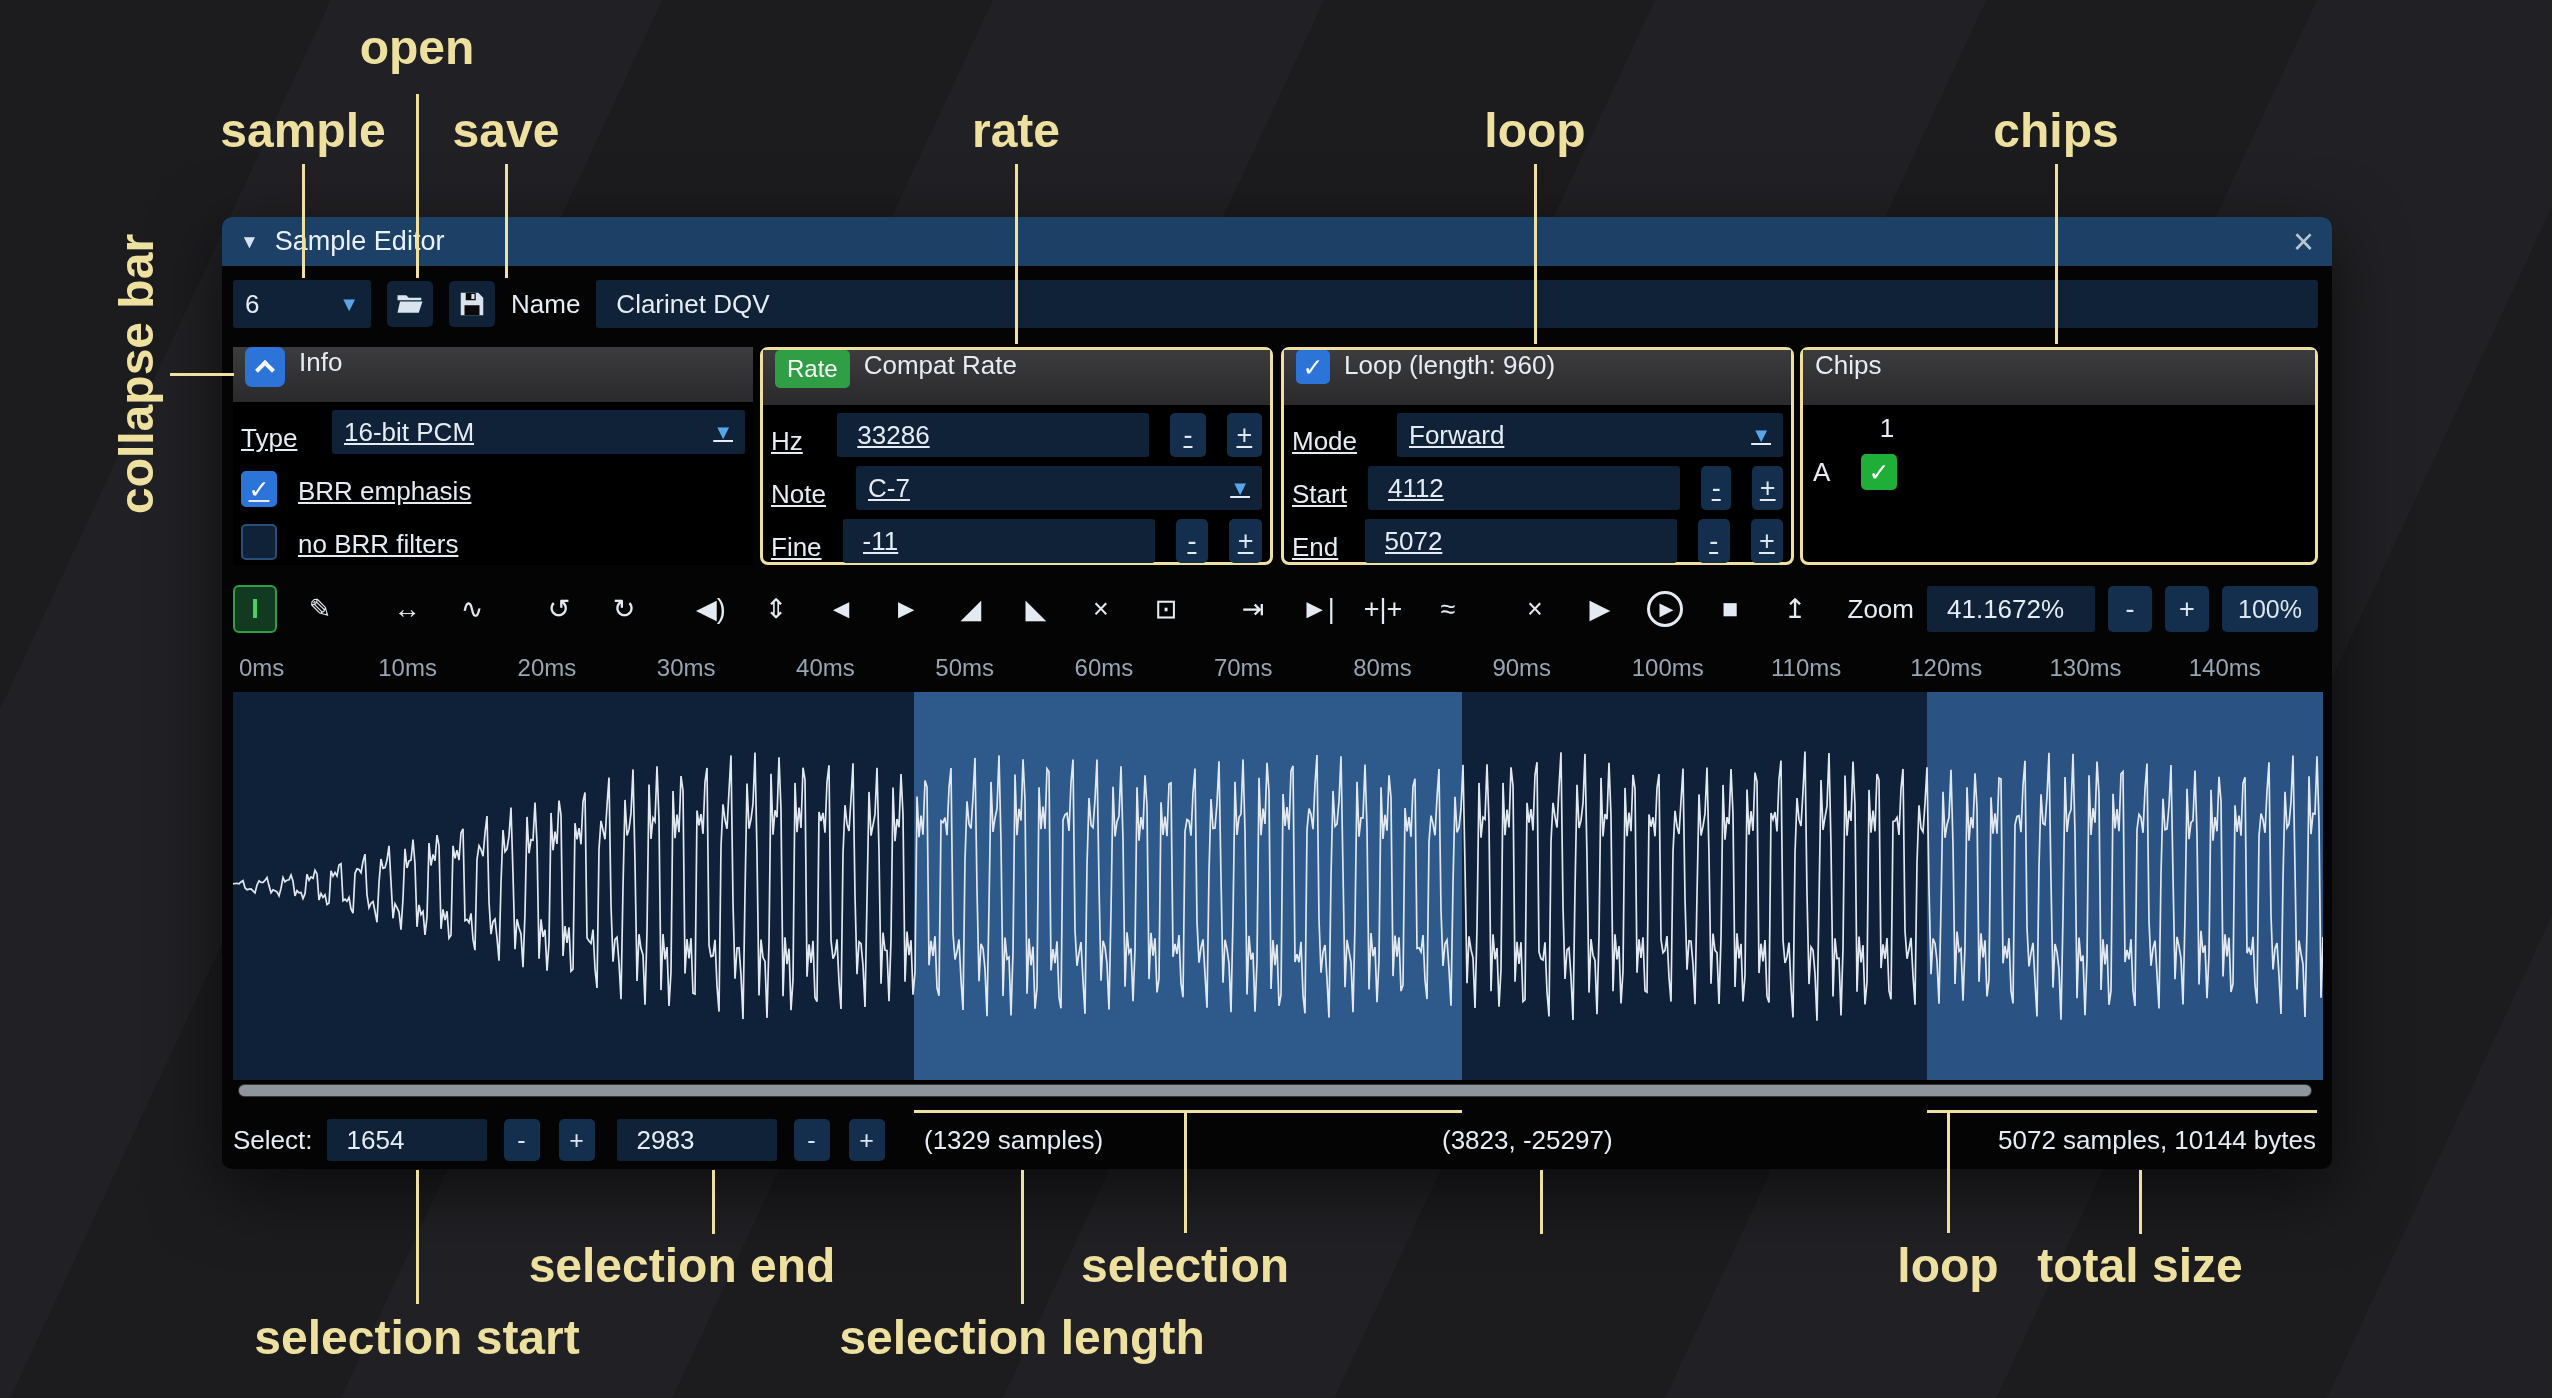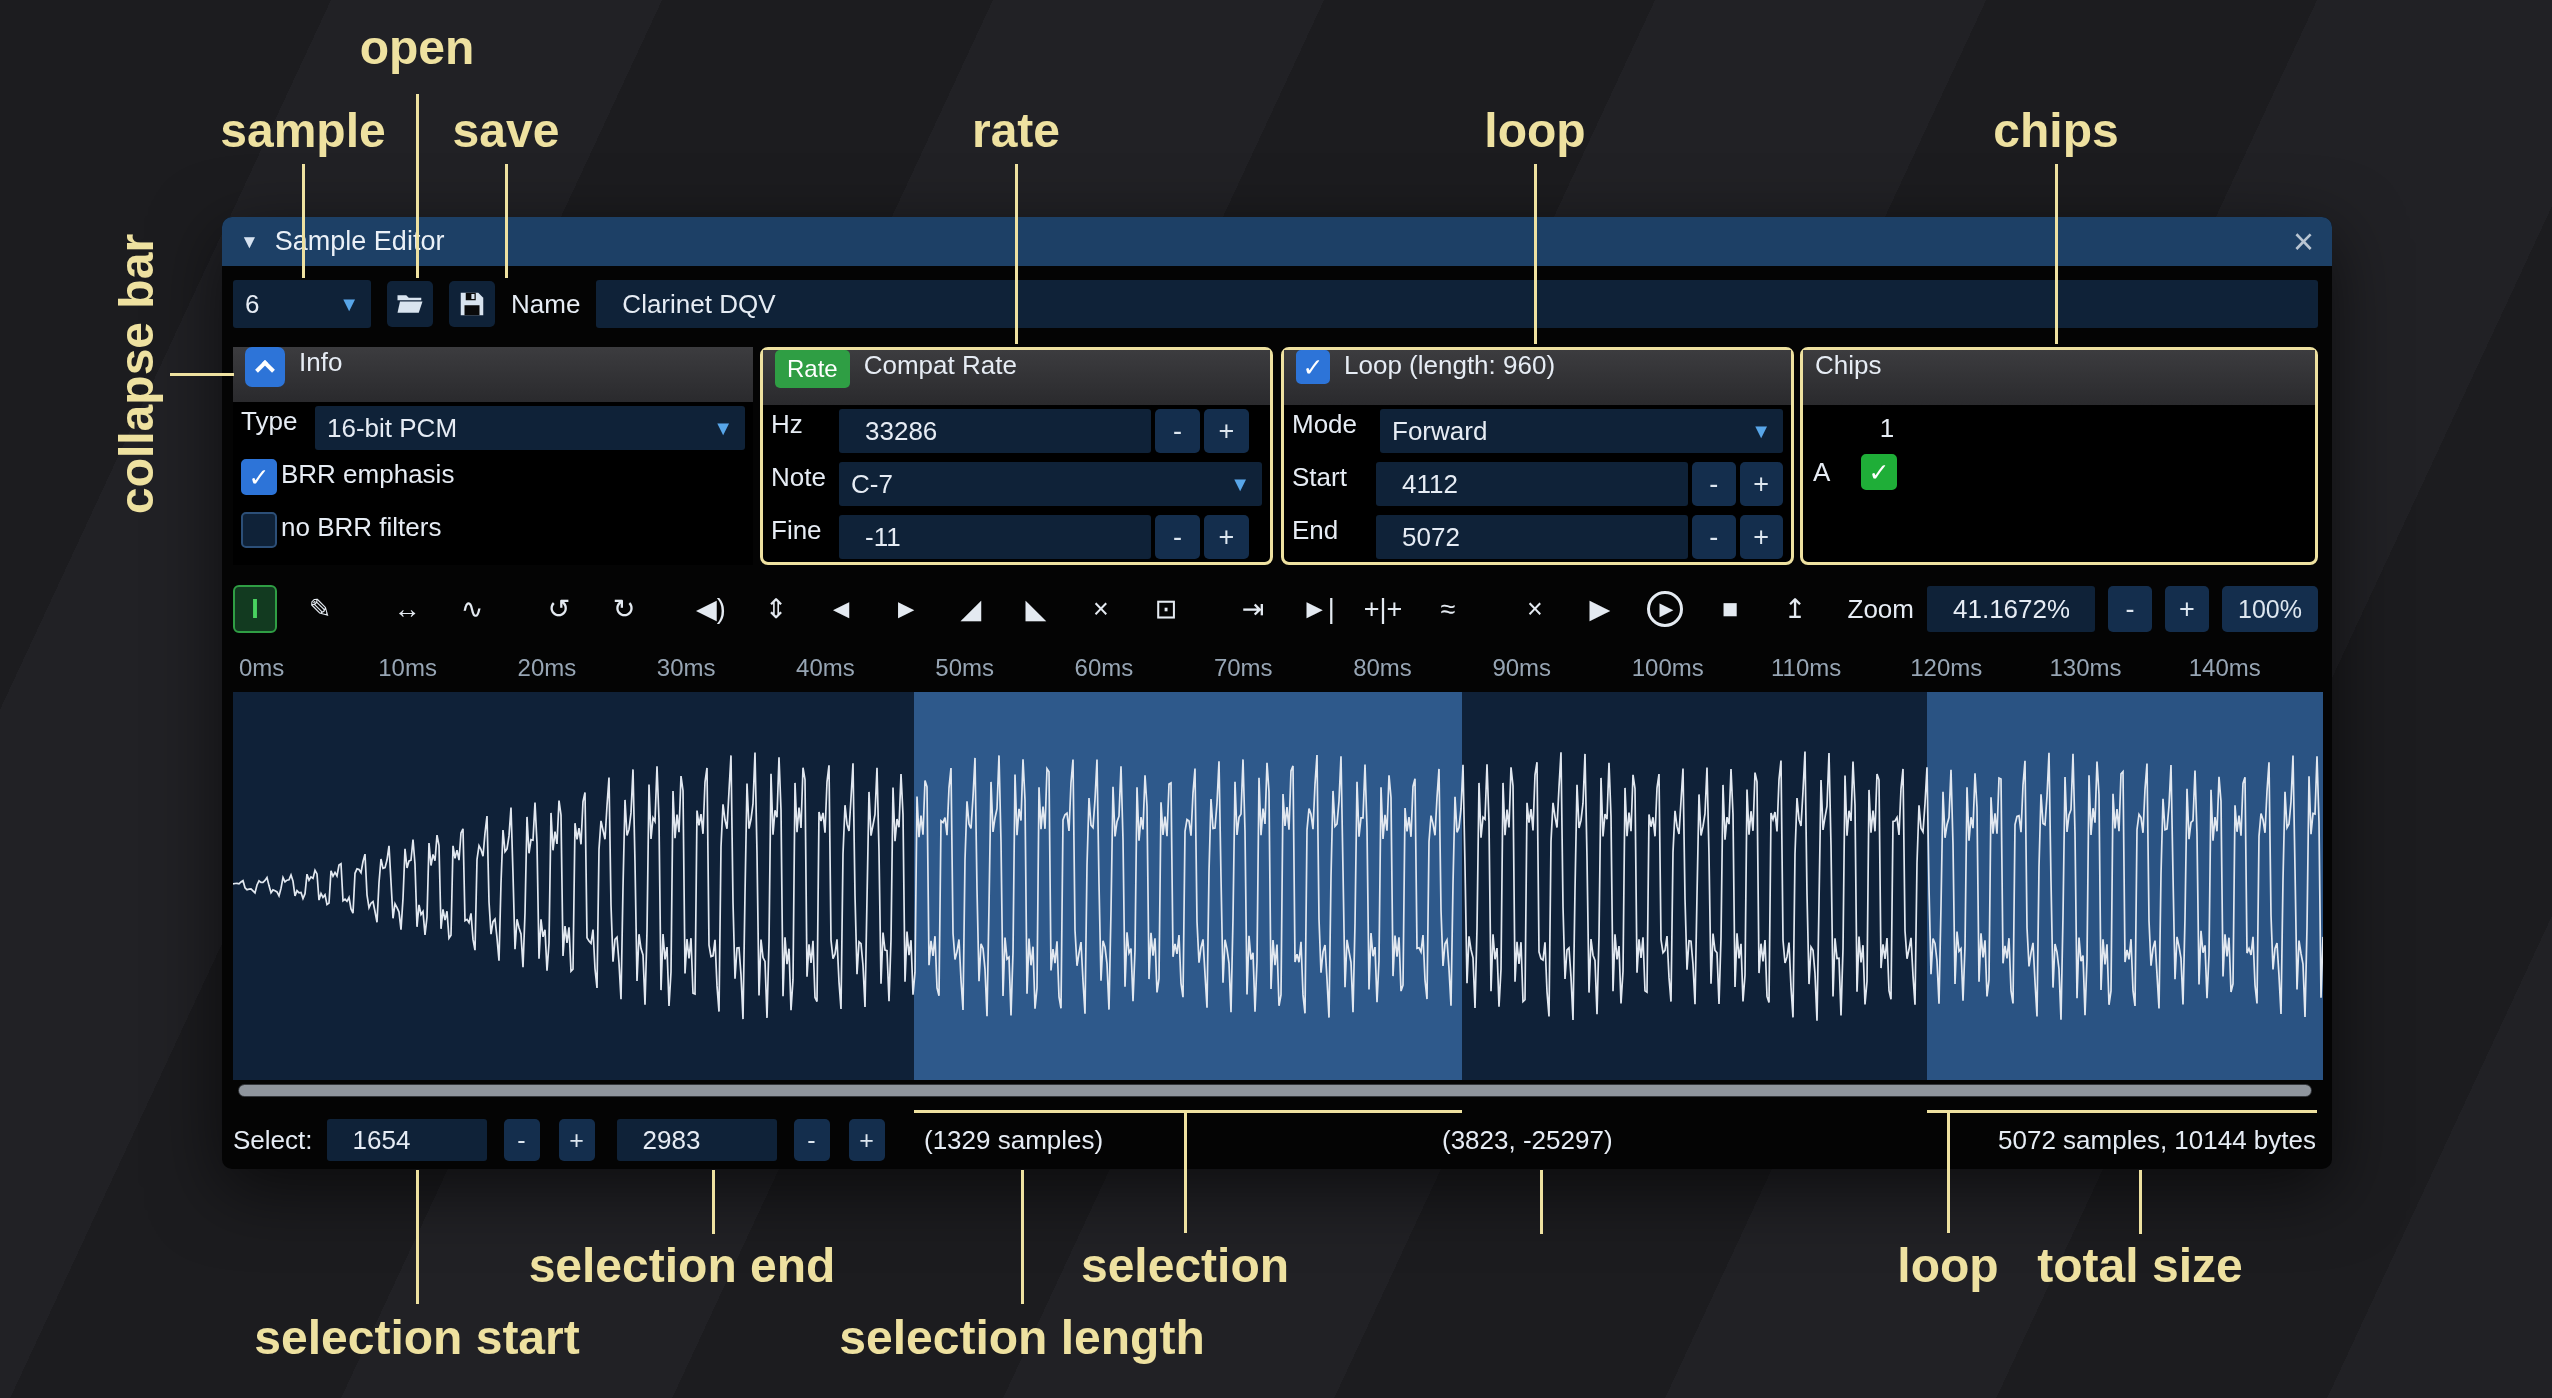--- a/index.html
+++ b/index.html
@@ -14,37 +14,37 @@
     background:#040404;border-radius:10px;box-shadow:0 20px 70px rgba(0,0,0,.6);}
   .titlebar{height:49px;background:#1d4066;border-radius:10px 10px 0 0;
     display:flex;align-items:center;gap:16px;padding:0 18px;}
   .tb-tri{color:#d7e3f1;font-size:19px;}
   .tb-title{font-size:27px;color:#eaf0f7;}
   .tb-close{margin-left:auto;font-size:36px;color:#b9c5d2;line-height:1;cursor:default;}
 
   .samplerow{position:absolute;left:11px;right:14px;top:63px;height:48px;
     display:flex;align-items:center;gap:16px;}
   .inp{background:var(--inp);border:none;color:var(--txt);font-size:26px;
-    padding:0 26px;border-radius:3px;font-family:inherit;height:44px;}
+    padding:0 20px;border-radius:3px;font-family:inherit;height:44px;}
   .name-input{flex:1;height:48px;}
   .dd{background:var(--inp);border-radius:3px;display:flex;align-items:center;
     justify-content:space-between;padding:0 12px;font-size:26px;height:44px;cursor:default;}
   .dd .arr{color:#58a6e8;font-size:20px;margin-left:10px;}
   .sample-dd{width:138px;height:48px;}
   .iconbtn{width:46px;height:46px;background:var(--inp);border:none;border-radius:5px;
     display:flex;align-items:center;justify-content:center;padding:0;}
   .lbl{font-size:26px;}
 
   
   .panel{position:absolute;top:130px;height:218px;background:#000;}
   .panel.highlight{border:3px solid var(--ann);border-radius:8px;}
   .phead{height:55px;background:linear-gradient(#3c3c3f,#2a2a2d);display:flex;
     align-items:flex-start;gap:14px;padding:0 12px;font-size:26px;}
   .pbody{padding:4px 6px;display:flex;flex-direction:column;gap:5px;}
-  .prow{display:flex;align-items:flex-start;gap:4px;height:48px;padding:0 2px;}
+  .prow{display:flex;align-items:flex-end;gap:21px;height:48px;padding:0 2px;text-decoration:underline;}
   .plabel{font-size:26px;white-space:nowrap;}
   .w70{width:70px;} .w64{width:64px;} .w84{width:84px;}
   .grow{flex:1;}
   .num-input{width:312px;}
   .sq2{width:45px;height:44px;background:var(--btn);border:none;border-radius:5px;
     color:#dde6ef;font-size:27px;display:flex;align-items:center;justify-content:center;font-family:inherit;}
   .cb{width:36px;height:36px;border-radius:5px;background:var(--inp);border:2px solid #2c4f78;
     display:flex;align-items:center;justify-content:center;color:transparent;font-size:25px;flex:0 0 auto;}
   .cb.on{background:#2d74d8;border-color:#2d74d8;color:#fff;}
   .cb.green{background:#1fae38;border-color:#1fae38;color:#fff;}

